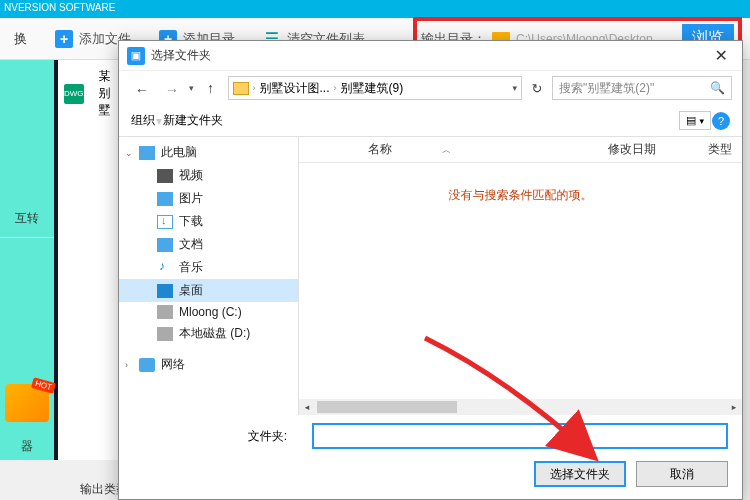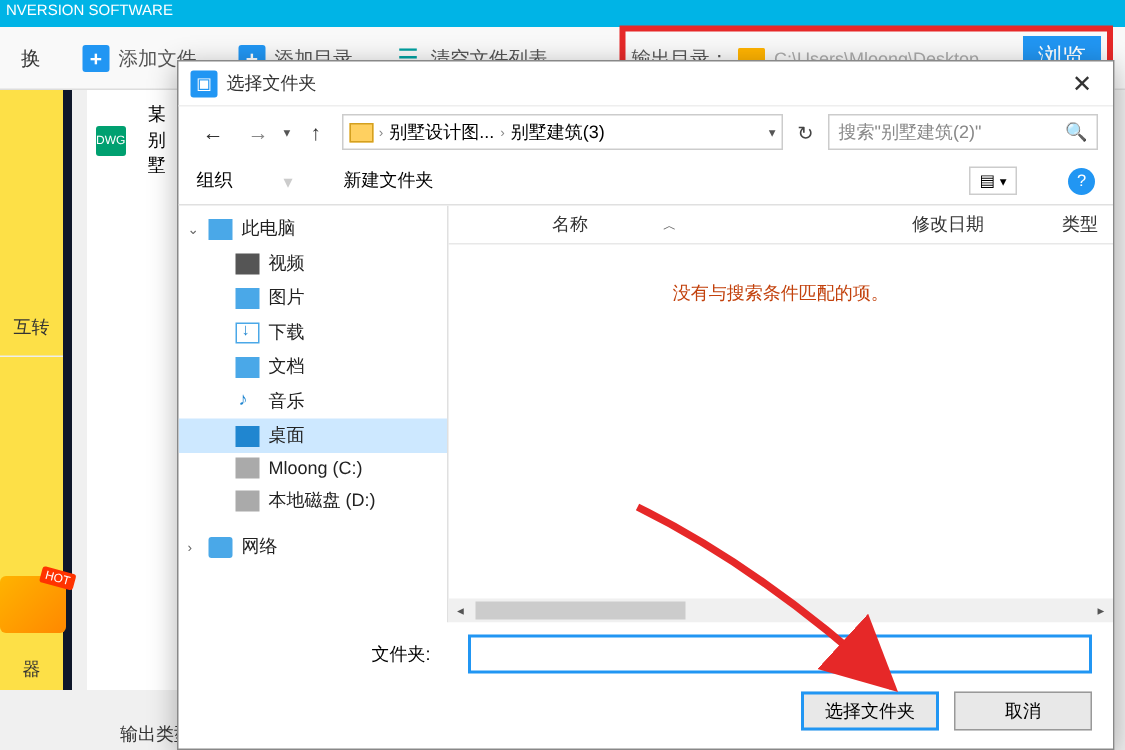--- a/index.html
+++ b/index.html
@@ -14,21 +14,21 @@
 .ico-blue { background: #2196f3; color: #fff; border-radius: 2px; font-size: 14px; font-weight: bold; }
 .ico-cyan { color: #00a0a0; font-size: 16px; }
 
 .output-row { display: flex; align-items: center; gap: 4px; margin-left: auto; padding-right: 8px; }
 .output-highlight { border: 4px solid #e62828; padding: 3px 4px; display: flex; align-items: center; gap: 6px; }
 .output-label { font-size: 13px; color: #555; }
 .folder-ico { width: 18px; height: 14px; background: #ffb300; border-radius: 1px; }
 .output-path { color: #aaa; font-size: 12px; width: 160px; }
 .browse-btn { background: #2196f3; color: #fff; padding: 4px 10px; font-size: 16px; }
 
-.left-sidebar { position: absolute; left: 0; top: 60px; width: 48px; height: 400px; background: #fde047; border-right: 6px solid #0f172a; }
+.left-sidebar { position: absolute; left: 0; top: 60px; width: 58px; height: 400px; background: #5eead4; border-right: 4px solid #0f172a; }
 .left-sidebar .sitem { padding: 10px 6px; font-size: 12px; color: #333; text-align: center; border-bottom: 1px solid #eee; }
 .left-sidebar .spacer { height: 140px; }
 .hot-badge { width: 44px; height: 38px; background: linear-gradient(135deg, #ffb300, #ff8800); border-radius: 4px; margin: 6px auto; position: relative; }
 .hot-badge::after { content: "HOT"; position: absolute; top: -4px; right: -6px; background: #ff3300; color: #fff; font-size: 8px; padding: 1px 3px; border-radius: 2px; transform: rotate(15deg); }
 
 .file-list { position: absolute; left: 58px; top: 60px; width: 70px; height: 400px; background: #fff; }
 .file-row { display: flex; align-items: center; gap: 15px; padding: 8px 6px; font-size: 12px; }
 .dwg-ico { width: 26px; height: 20px; background: #00a070; color: #fff; font-size: 8px; display: flex; align-items: center; justify-content: center; border-radius: 2px; }
 
 .bottom-label { position: absolute; left: 80px; bottom: 2px; font-size: 12px; color: #333; }
@@ -44,21 +44,21 @@
 .nav-arrow { width: 26px; height: 24px; display: flex; align-items: center; justify-content: center; color: #888; font-size: 14px; }
 .nav-arrow.enabled { color: #333; }
 .chevdown { font-size: 9px; color: #555; }
 .addr-bar { flex: 1; border: 1px solid #ccc; height: 24px; display: flex; align-items: center; padding: 0 4px; font-size: 12px; gap: 4px; }
 .addr-bar .fico { width: 16px; height: 13px; background: #ffd060; border: 1px solid #d4a020; }
 .addr-bar .sep { color: #888; font-size: 9px; }
 .refresh { width: 22px; font-size: 13px; color: #444; text-align: center; }
 .search-box { border: 1px solid #ccc; height: 24px; width: 180px; display: flex; align-items: center; padding: 0 6px; font-size: 12px; color: #888; }
 .search-box .mag { margin-left: auto; }
 
-.dlg-bar { height: 32px; border-bottom: 1px solid #e0e0e0; display: flex; align-items: center; padding: 0 12px; font-size: 12px; gap: 34px; }
+.dlg-bar { height: 32px; border-bottom: 1px solid #e0e0e0; display: flex; align-items: center; padding: 0 12px; font-size: 12px; gap: 1px; }
 .dlg-bar .spacer { flex: 1; }
 .view-btn { border: 1px solid #ccc; padding: 2px 6px; font-size: 11px; display: flex; align-items: center; gap: 3px; }
 .help-btn { width: 18px; height: 18px; background: #2196f3; color: #fff; border-radius: 50%; display: flex; align-items: center; justify-content: center; font-size: 11px; }
 
 .dlg-body { flex: 1; display: flex; overflow: hidden; }
 .tree { width: 180px; border-right: 1px solid #e0e0e0; overflow-y: auto; padding: 4px 0; }
 .tree-item { display: flex; align-items: center; gap: 6px; padding: 3px 8px 3px 20px; font-size: 12px; color: #222; cursor: pointer; }
 .tree-item.sel { background: #cde8ff; }
 .tree-item.l2 { padding-left: 38px; }
 .tico { width: 16px; height: 14px; display: inline-block; }
@@ -153,21 +153,21 @@
   <div class="dlg-nav">
     <span class="nav-arrow enabled">←</span>
     <span class="nav-arrow">→</span>
     <span class="chevdown">▾</span>
     <span class="nav-arrow enabled">↑</span>
     <div class="addr-bar">
       <span class="fico"></span>
       <span class="sep">›</span>
       <span>别墅设计图...</span>
       <span class="sep">›</span>
-      <span>别墅建筑(3)</span>
+      <span>别墅建筑(9)</span>
       <span class="chevdown" style="margin-left:auto">▾</span>
     </div>
     <span class="refresh">↻</span>
     <div class="search-box">
       <span>搜索"别墅建筑(2)"</span>
       <span class="mag">🔍</span>
     </div>
   </div>
 
   <div class="dlg-bar">

